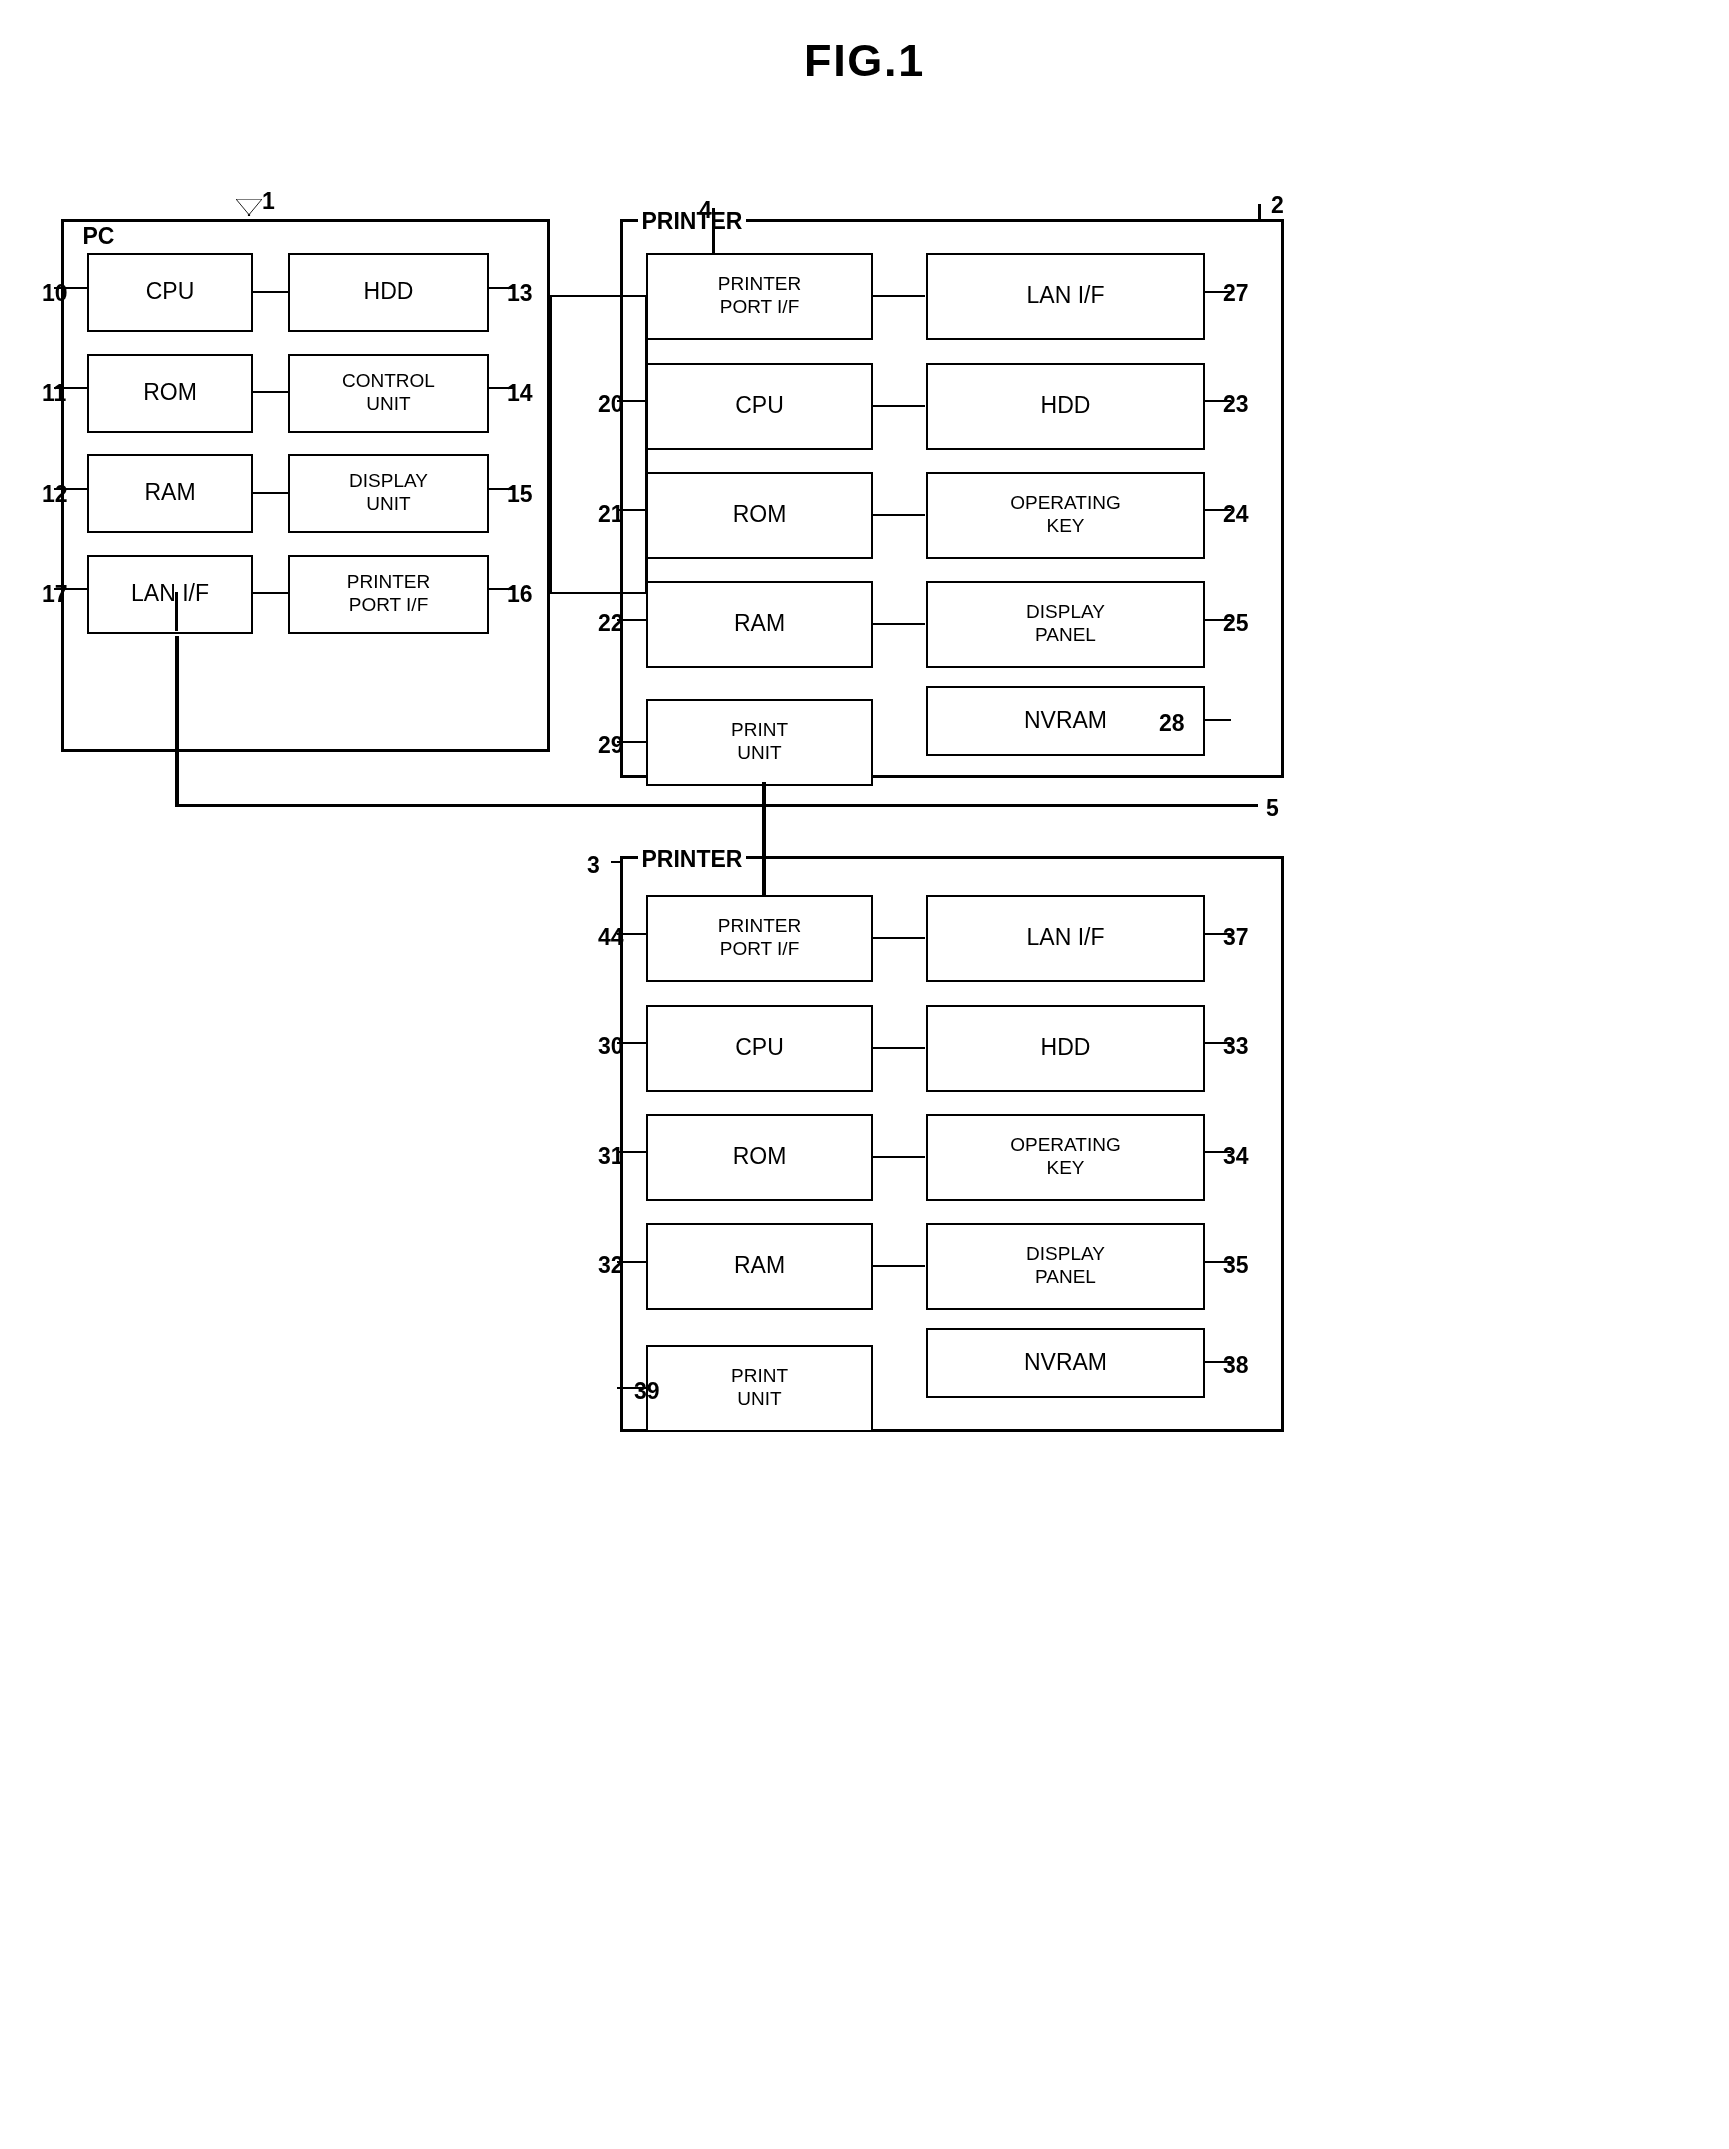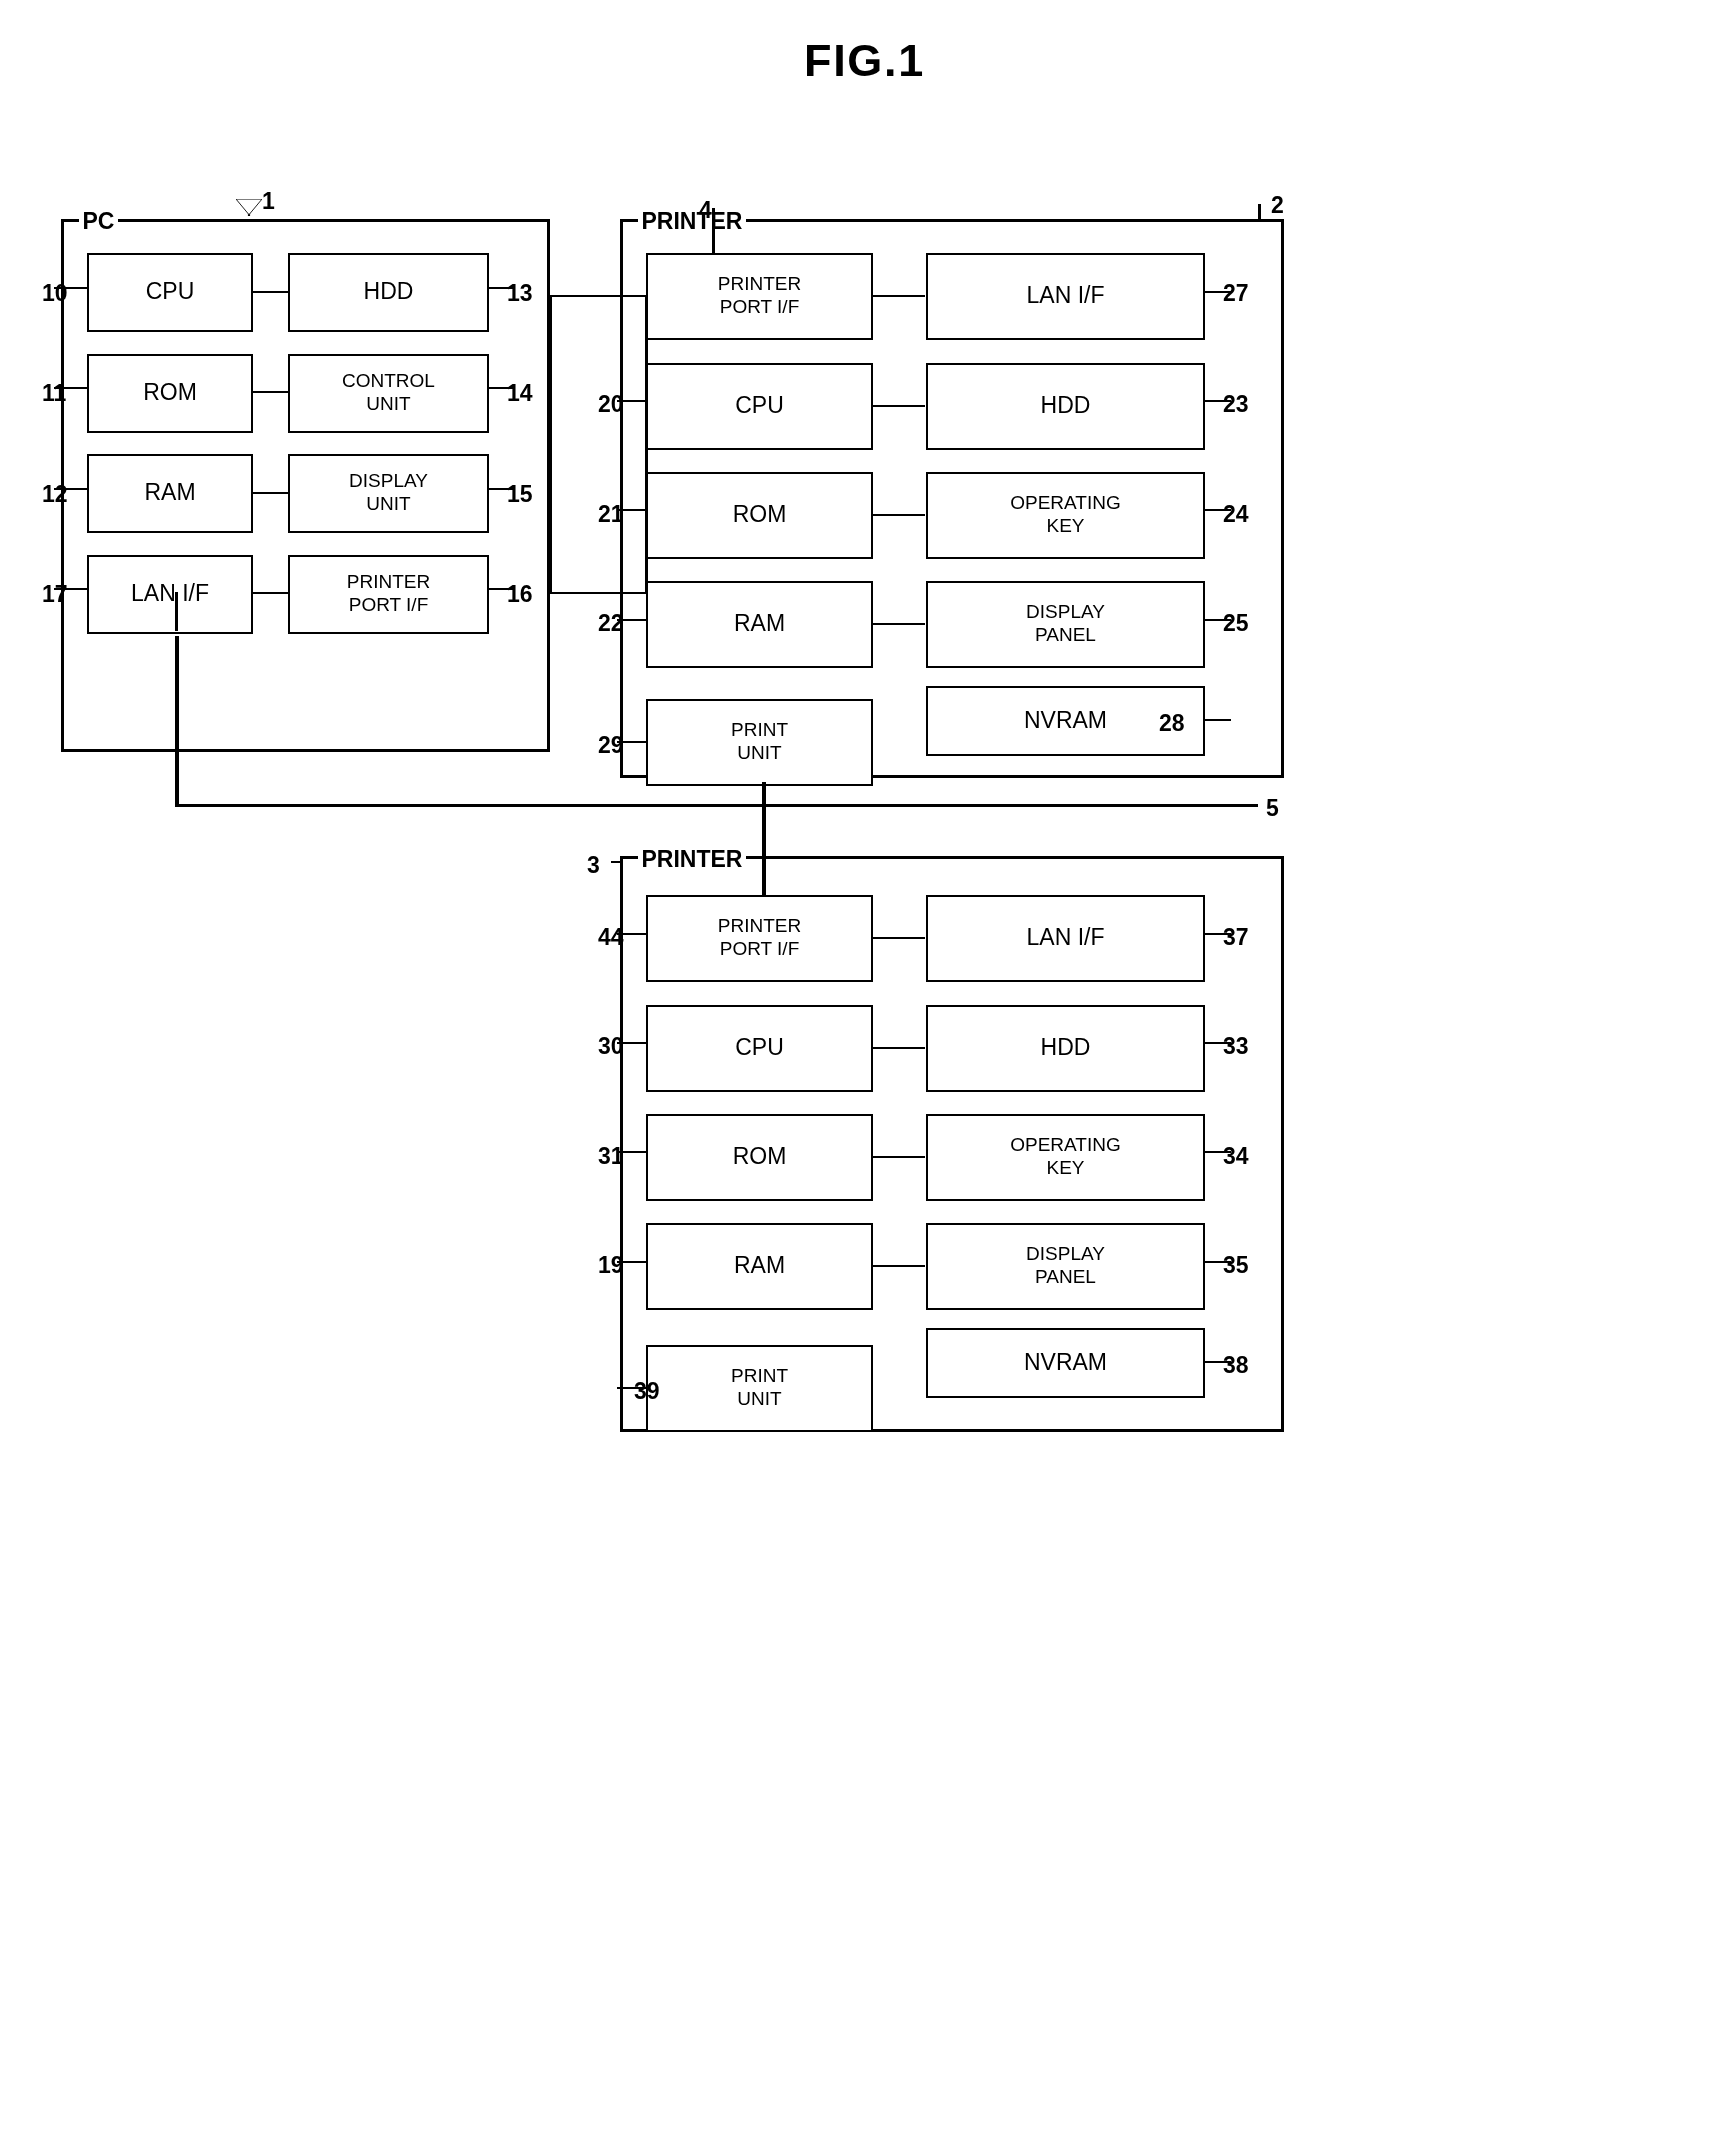--- a/index.html
+++ b/index.html
@@ -65,21 +65,21 @@
 </head>
 <body>
 
 <div class="page-title">FIG.1</div>
 
 <div class="diagram-container">
 
   <div class="outer-box" style="left:61px; top:114px; width:489px; height:533px;">
   </div>
 
-  <div class="label-text" style="left:79px; top:103px;">PC</div>
+  <div class="label-text" style="left:79px; top:118px;">PC</div>
 
   <div class="ref-num" style="left:262px; top:83px;">1</div>
 
   <div style="position:absolute; left:236px; top:94px; width:26px; height:17.5px;">
     <svg width="26" height="17.5" viewBox="0 0 30 20">
         <line x1="15" y1="0" x2="15" y2="20" stroke="#000" stroke-width="2.5"></line>
         <polygon points="0,0 30,0 15,18" fill="#fff" stroke="#000" stroke-width="1"></polygon>
       </svg>
   </div>
 
@@ -218,21 +218,21 @@
 
   <div class="block" style="left:646px; top:1009px; width:227px; height:87px;">ROM</div>
   <div class="ref-num" style="left:598px; top:1038px;">31</div>
   <div style="position:absolute; left:617px; top:1046px; width:30px; height:2.6px; background:#000;"></div>
 
   <div class="block" style="left:926px; top:1009px; width:279px; height:87px; font-size:19px;">OPERATING<br>KEY</div>
   <div class="ref-num" style="left:1223px; top:1038px;">34</div>
   <div style="position:absolute; left:1205px; top:1046px; width:26px; height:2.6px; background:#000;"></div>
 
   <div class="block" style="left:646px; top:1118px; width:227px; height:87px;">RAM</div>
-  <div class="ref-num" style="left:598px; top:1147px;">19</div>
+  <div class="ref-num" style="left:598px; top:1147px;">32</div>
   <div style="position:absolute; left:617px; top:1156px; width:30px; height:2.6px; background:#000;"></div>
 
   <div class="block" style="left:926px; top:1118px; width:279px; height:87px; font-size:19px;">DISPLAY<br>PANEL</div>
   <div class="ref-num" style="left:1223px; top:1147px;">35</div>
   <div style="position:absolute; left:1205px; top:1156px; width:26px; height:2.6px; background:#000;"></div>
 
   <div class="block" style="left:926px; top:1223px; width:279px; height:70px;">NVRAM</div>
   <div class="ref-num" style="left:1223px; top:1247px;">38</div>
   <div style="position:absolute; left:1205px; top:1256px; width:26px; height:2.6px; background:#000;"></div>
 

